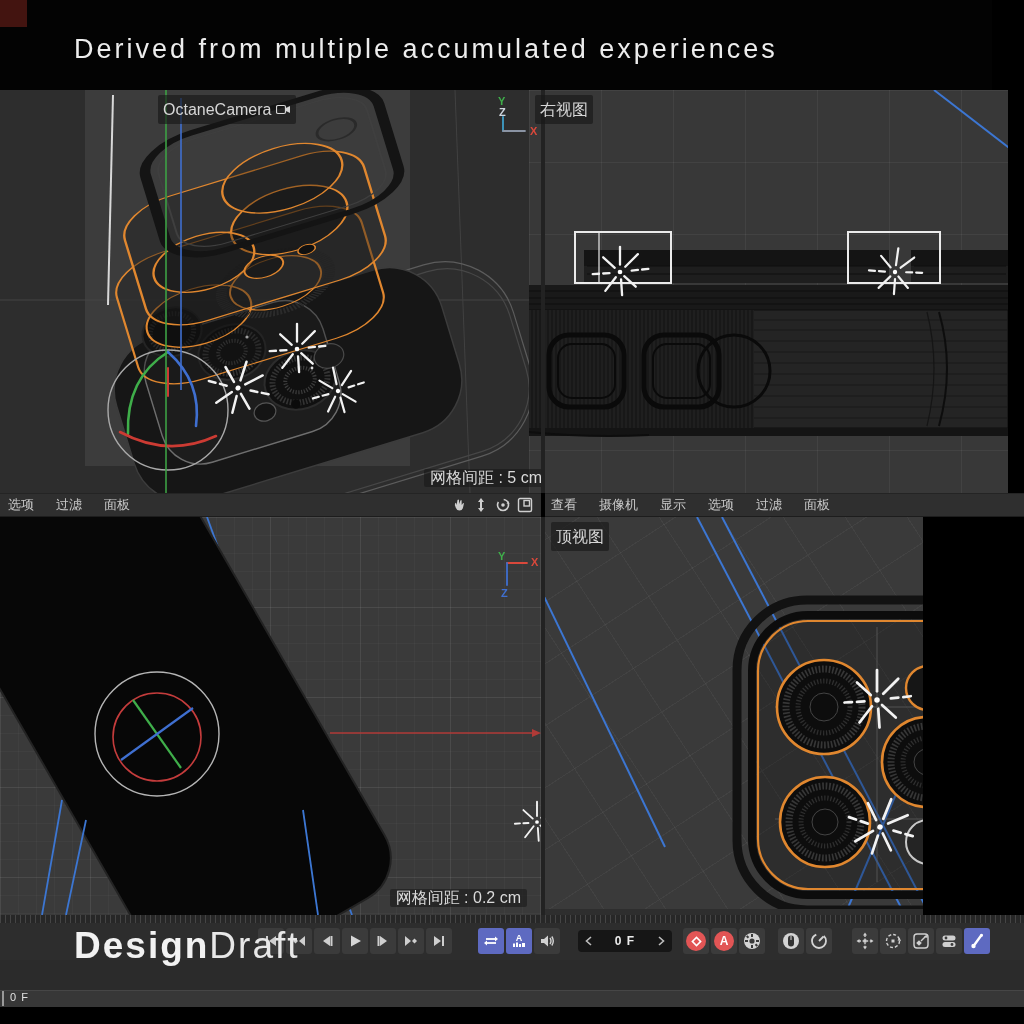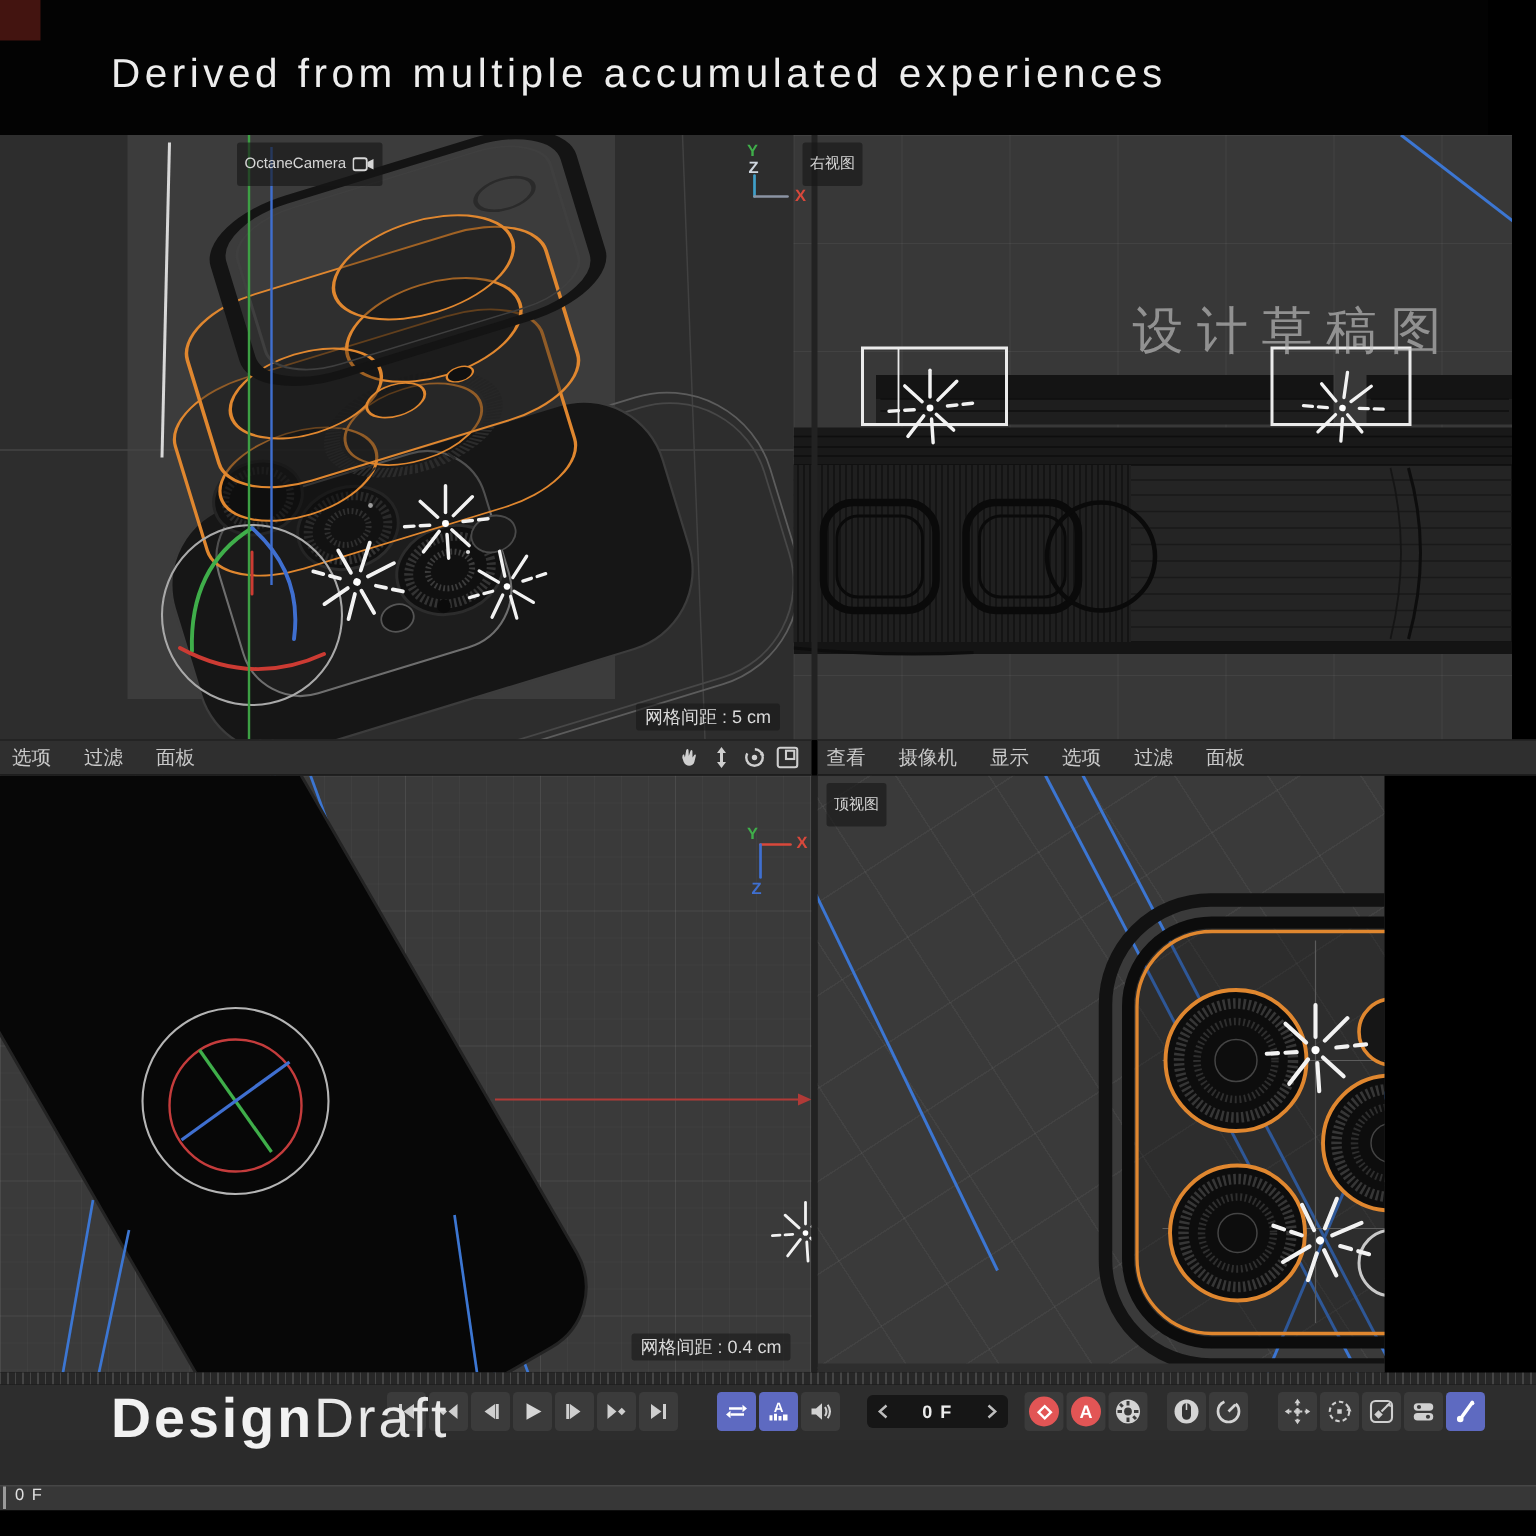--- a/index.html
+++ b/index.html
@@ -22,23 +22,23 @@
      background-image:linear-gradient(rgba(255,255,255,.055) 1px,transparent 1px),
                       linear-gradient(90deg,rgba(255,255,255,.055) 1px,transparent 1px),
                       linear-gradient(rgba(255,255,255,.025) 1px,transparent 1px),
                       linear-gradient(90deg,rgba(255,255,255,.025) 1px,transparent 1px);
      background-size:90px 90px,90px 90px,18px 18px,18px 18px;background-color:#3a3a3a;}
   #vp-br{left:545px;top:517px;width:378px;height:398px;background-color:#3a3a3a;
      background-image:repeating-linear-gradient(57deg,rgba(255,255,255,.045) 0 1px,transparent 1px 52px),
                       repeating-linear-gradient(-33deg,rgba(255,255,255,.045) 0 1px,transparent 1px 52px);}
   .vdivider{left:541px;width:4px;background:#222;}
   
-  .vp-label{background:rgba(22,22,22,.62);color:#d6d6d6;font-size:10px;line-height:17px;
+  .vp-label{background:rgba(22,22,22,.62);color:#d6d6d6;font-size:16px;line-height:17px;
             padding:6px 5px;border-radius:2px;white-space:nowrap;z-index:6;}
-  .grid-label{background:rgba(22,22,22,.55);color:#dadada;font-size:12px;line-height:18px;
+  .grid-label{background:rgba(22,22,22,.55);color:#dadada;font-size:16px;line-height:18px;
               padding:0 6px;border-radius:2px;white-space:nowrap;z-index:6;}
   #cam-label{left:158px;top:5px;display:flex;align-items:center;gap:4px;}
   #watermark-cn{right:38px;top:108px;font-size:34px;letter-spacing:9px;color:rgba(200,200,200,.62);z-index:6;}
   
   .menubar{top:493px;height:24px;background:#2f2f2f;border-top:1px solid #242424;border-bottom:1px solid #1d1d1d;
            display:flex;align-items:center;font-size:13px;color:#c9c9c9;z-index:7;}
   #menubar-left{left:0;width:541px;padding:0 8px;box-sizing:border-box;}
   #menubar-right{left:545px;width:479px;padding:0 6px;box-sizing:border-box;}
   .menu-item{margin-right:22px;cursor:default;white-space:nowrap;}
   .mb-icons{margin-left:auto;display:flex;gap:6px;align-items:center;}
@@ -233,21 +233,20 @@
         <rect x="46" y="142" width="96" height="51"></rect>
         <line x1="70" y1="142" x2="70" y2="193" stroke-width="1.2"></line>
         <rect x="319" y="142" width="92" height="51"></rect>
       </g>
       <use href="#burst" transform="translate(91,182) scale(1.05)"></use>
       <use href="#burst" transform="translate(366,182) rotate(8)"></use>
 
       <line x1="405" y1="0" x2="483" y2="60" stroke="#3c76d2" stroke-width="2"></line>
     </svg>
     <div class="abs vp-label" style="left:6px;top:5px">右视图</div>
-    <div class="abs" id="watermark-cn">设计草稿图</div>
   </div>
 
   <div class="abs menubar" id="menubar-left">
     <span class="menu-item">选项</span>
     <span class="menu-item">过滤</span>
     <span class="menu-item">面板</span>
     <span class="mb-icons">
       <svg width="16" height="16" viewBox="0 0 16 16">
         <path d="M4 9 q-.5-3 1-3.2 l.6 2.2 L6.5 3 q.9-1.2 1.5 0 l.2 4 1.2-3.6 q.9-.9 1.2.2 l.1 4.4 1.3-1.8 q1-.6.9.6 l-1 4.2 q-.8 2.5-3.5 2.5 -3.3 0 -4.4-5z" fill="#cfcfcf"></path>
       </svg>
@@ -305,21 +304,21 @@
       <use href="#burst" transform="translate(537,305) scale(.85)"></use>
 
       <g stroke-linecap="round">
         <line x1="507" y1="46" x2="527" y2="46" stroke="#d9483b" stroke-width="1.8"></line>
         <line x1="507" y1="46" x2="507" y2="68" stroke="#3f6fd0" stroke-width="1.8"></line>
       </g>
     </svg>
     <div class="abs" style="left:498px;top:33px;font-size:11px;font-weight:700;color:#3fae4a;z-index:6">Y</div>
     <div class="abs" style="left:531px;top:39px;font-size:11px;font-weight:700;color:#d9483b;z-index:6">X</div>
     <div class="abs" style="left:501px;top:70px;font-size:11px;font-weight:700;color:#3f6fd0;z-index:6">Z</div>
-    <div class="abs grid-label" style="right:14px;bottom:8px">网格间距 : 0.4 cm</div>
+    <div class="abs grid-label" style="right:14px;bottom:8px">网格间距 : 0.2 cm</div>
   </div>
 
   <div class="abs vp" id="vp-br">
     <svg class="abs" width="479" height="398" style="left:0;top:0">
 
       <g stroke="#3c76d2" stroke-width="2">
         <line x1="152" y1="0" x2="360" y2="398"></line>
         <line x1="177" y1="0" x2="385" y2="398"></line>
         <line x1="468" y1="0" x2="300" y2="398"></line>
         <line x1="402" y1="0" x2="479" y2="150"></line>

